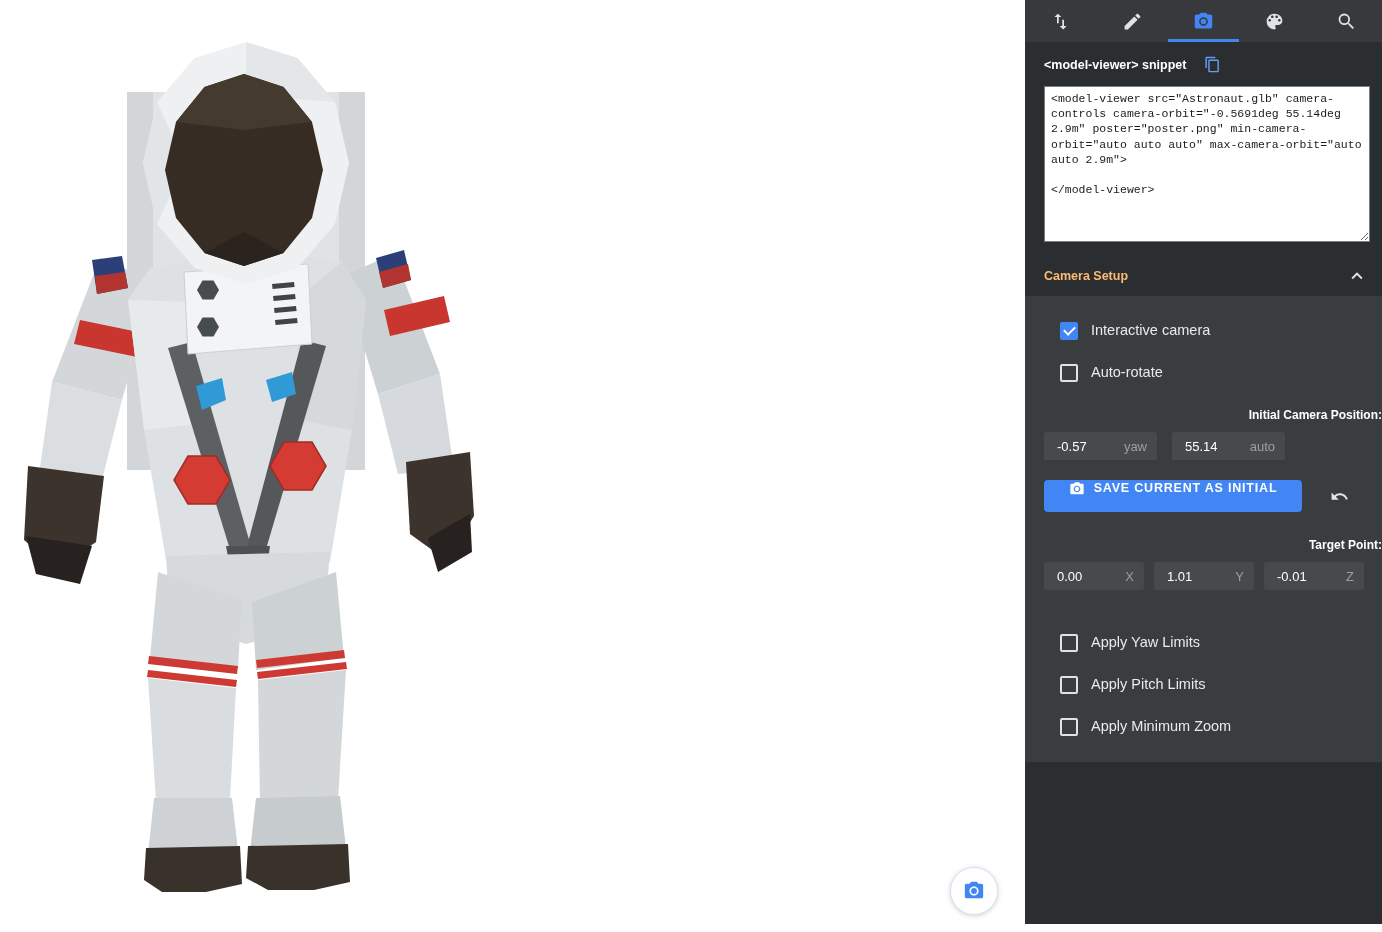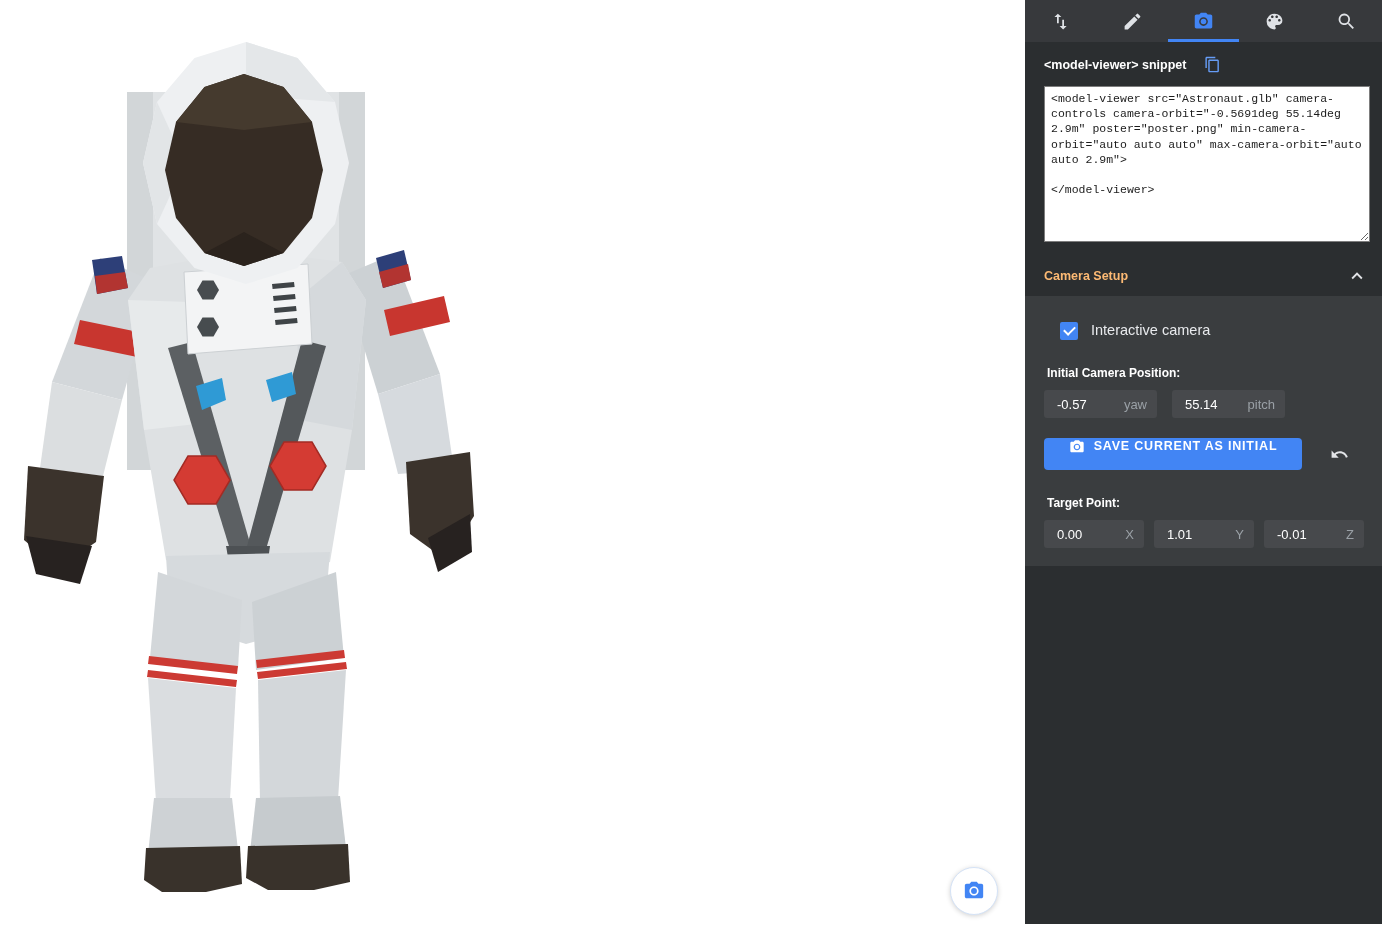--- a/index.html
+++ b/index.html
@@ -56,21 +56,21 @@
   .check-row { display:flex; align-items:flex-start; margin:0 0 24px 35px; }
   .check-row:last-child { margin-bottom:0; }
   .checkbox { width:18px; height:18px; border:2px solid #dfe1e5; border-radius:2px; position:relative; flex:0 0 auto; cursor:pointer; }
   .checkbox.checked { background:#4285f4; border-color:#4285f4; }
   .checkbox.checked::after {
     content:""; position:absolute; left:4px; top:0px; width:5px; height:9px;
     border:solid #ffffff; border-width:0 2px 2px 0; transform:rotate(45deg);
   }
   .check-label { margin-left:13px; font-size:14.5px; color:#e8eaed; }
 
-  .mini-header { font-size:12px; font-weight:bold; color:#ffffff; margin:26px 0 0 22px; }
+  .mini-header { font-size:12px; font-weight:bold; color:#ffffff; margin:26px 0 0 22px;text-align:right; }
   .inputs-row { display:flex; margin:10px 0 0 19px; }
   .field {
     height:28px; background:#47494c; border-radius:3px; display:flex;
     align-items:center; justify-content:space-between; padding:0 10px 0 13px; cursor:text;
   }
   .field .val { font-size:13px; color:#ffffff; }
   .field .suffix { font-size:13px; color:#9aa0a6; margin-left:16px; }
   .field.w113 { width:113px; margin-right:15px; }
   .field.w100 { width:100px; margin-right:10px; }
   .field:last-child { margin-right:0; }
@@ -225,30 +225,34 @@
           <path d="M12 8l-6 6 1.41 1.41L12 10.83l4.59 4.58L18 14z"></path>
         </svg>
     </button>
   </div>
 
   <div class="section camera">
     <div class="check-row">
       <span class="checkbox checked"></span>
       <span class="check-label">Interactive camera</span>
     </div>
+    <div class="check-row">
+      <span class="checkbox"></span>
+      <span class="check-label">Auto-rotate</span>
+    </div>
 
     <div class="mini-header">Initial Camera Position:</div>
     <div class="inputs-row">
       <div class="field w113">
         <span class="val">-0.57</span>
         <span class="suffix">yaw</span>
       </div>
       <div class="field w113">
         <span class="val">55.14</span>
-        <span class="suffix">pitch</span>
+        <span class="suffix">auto</span>
       </div>
     </div>
 
     <div class="save-row">
       <button class="save-btn">
         <svg viewBox="0 0 24 24">
           <path fill-rule="evenodd" d="M20 4h-3.17L15 2H9L7.17 4H4c-1.1 0-2 .9-2 2v12c0 1.1.9 2 2 2h16c1.1 0 2-.9 2-2V6c0-1.1-.9-2-2-2zm-8 13c-2.76 0-5-2.24-5-5s2.24-5 5-5 5 2.24 5 5-2.24 5-5 5z"></path>
           <circle cx="12" cy="12" r="3.2"></circle>
         </svg>
         <span>SAVE CURRENT AS INITIAL</span>
@@ -271,14 +275,28 @@
         <span class="suffix">Y</span>
       </div>
       <div class="field w100">
         <span class="val">-0.01</span>
         <span class="suffix">Z</span>
       </div>
     </div>
   </div>
 
 
+  <div class="section limits">
+    <div class="check-row">
+      <span class="checkbox"></span>
+      <span class="check-label">Apply Yaw Limits</span>
+    </div>
+    <div class="check-row">
+      <span class="checkbox"></span>
+      <span class="check-label">Apply Pitch Limits</span>
+    </div>
+    <div class="check-row">
+      <span class="checkbox"></span>
+      <span class="check-label">Apply Minimum Zoom</span>
+    </div>
+  </div>
 
 </aside>
 
 </body></html>

